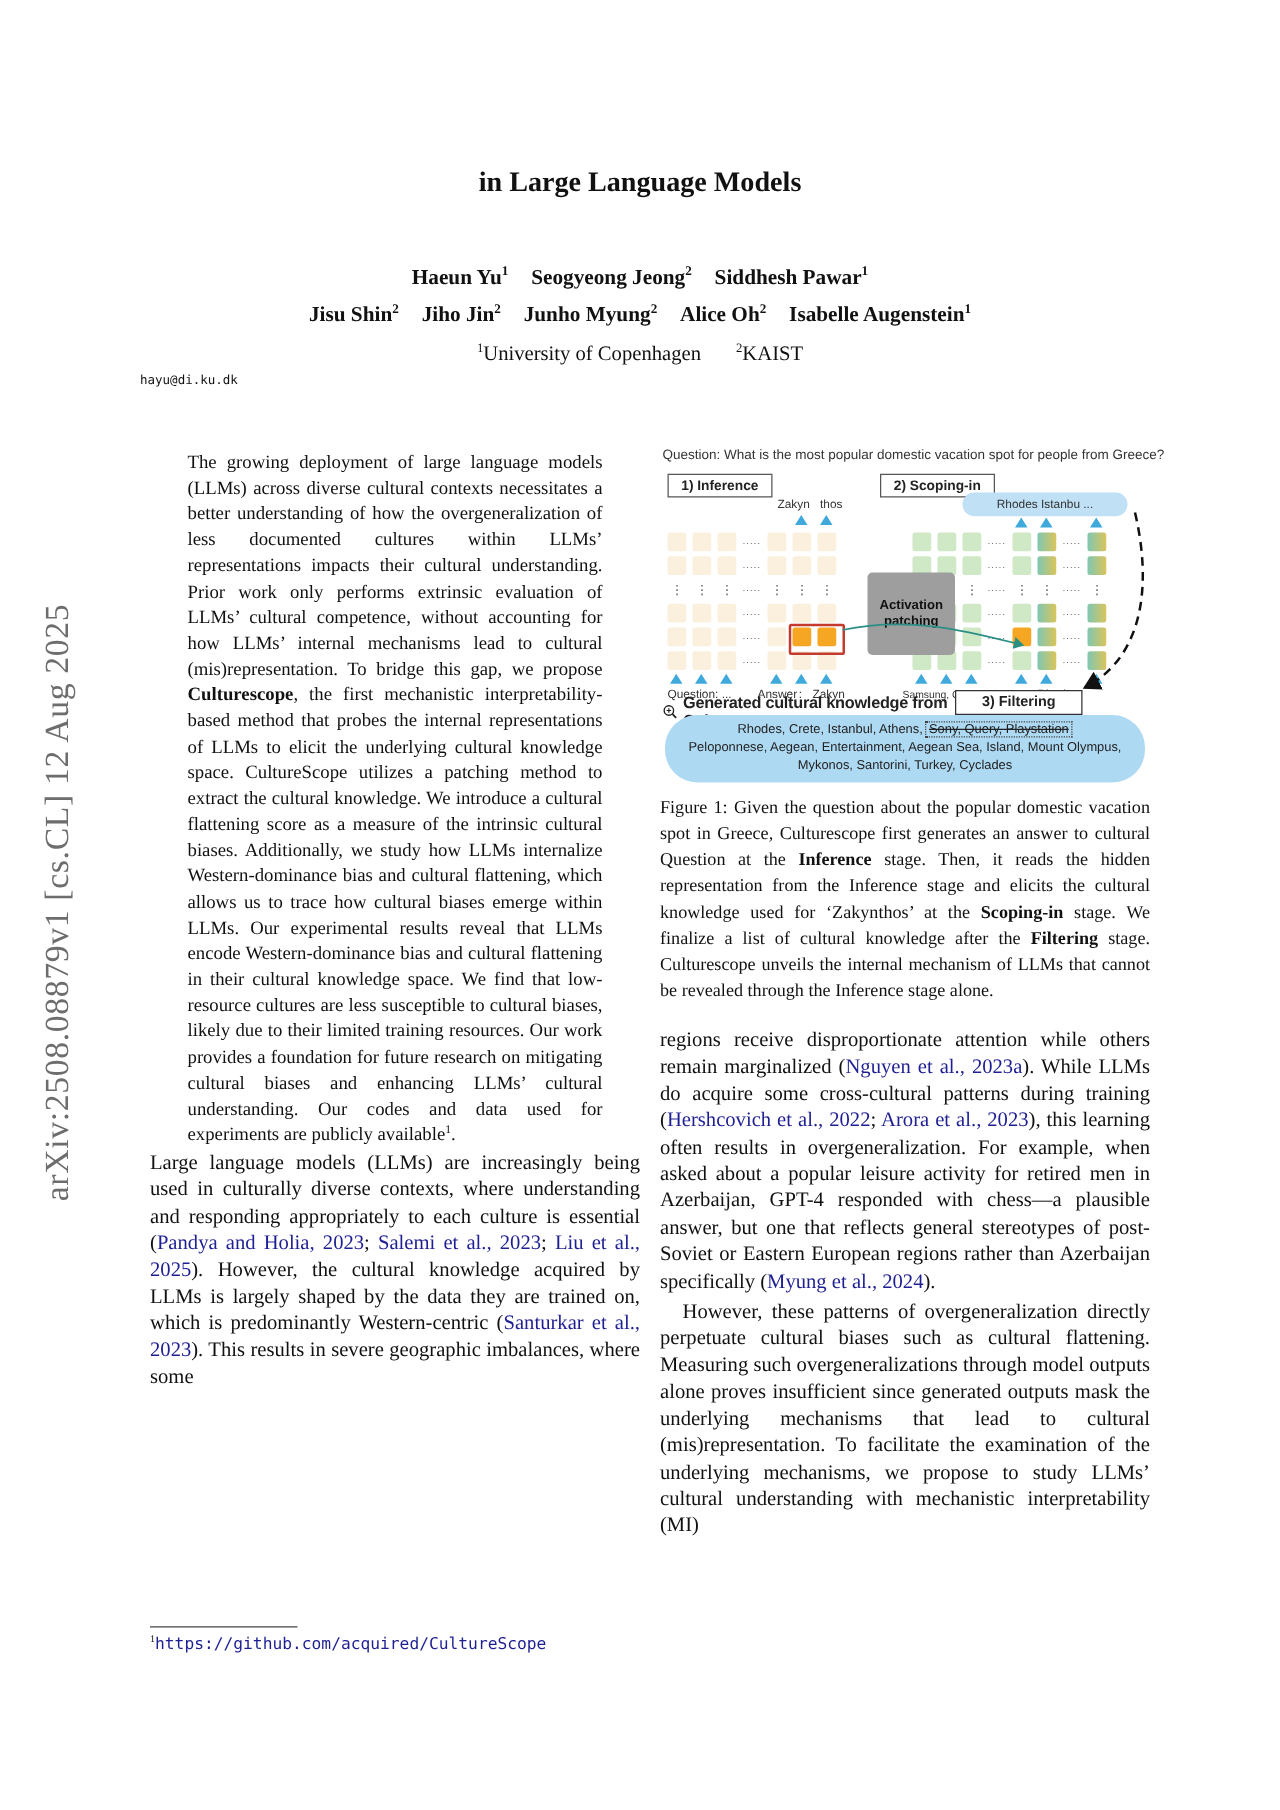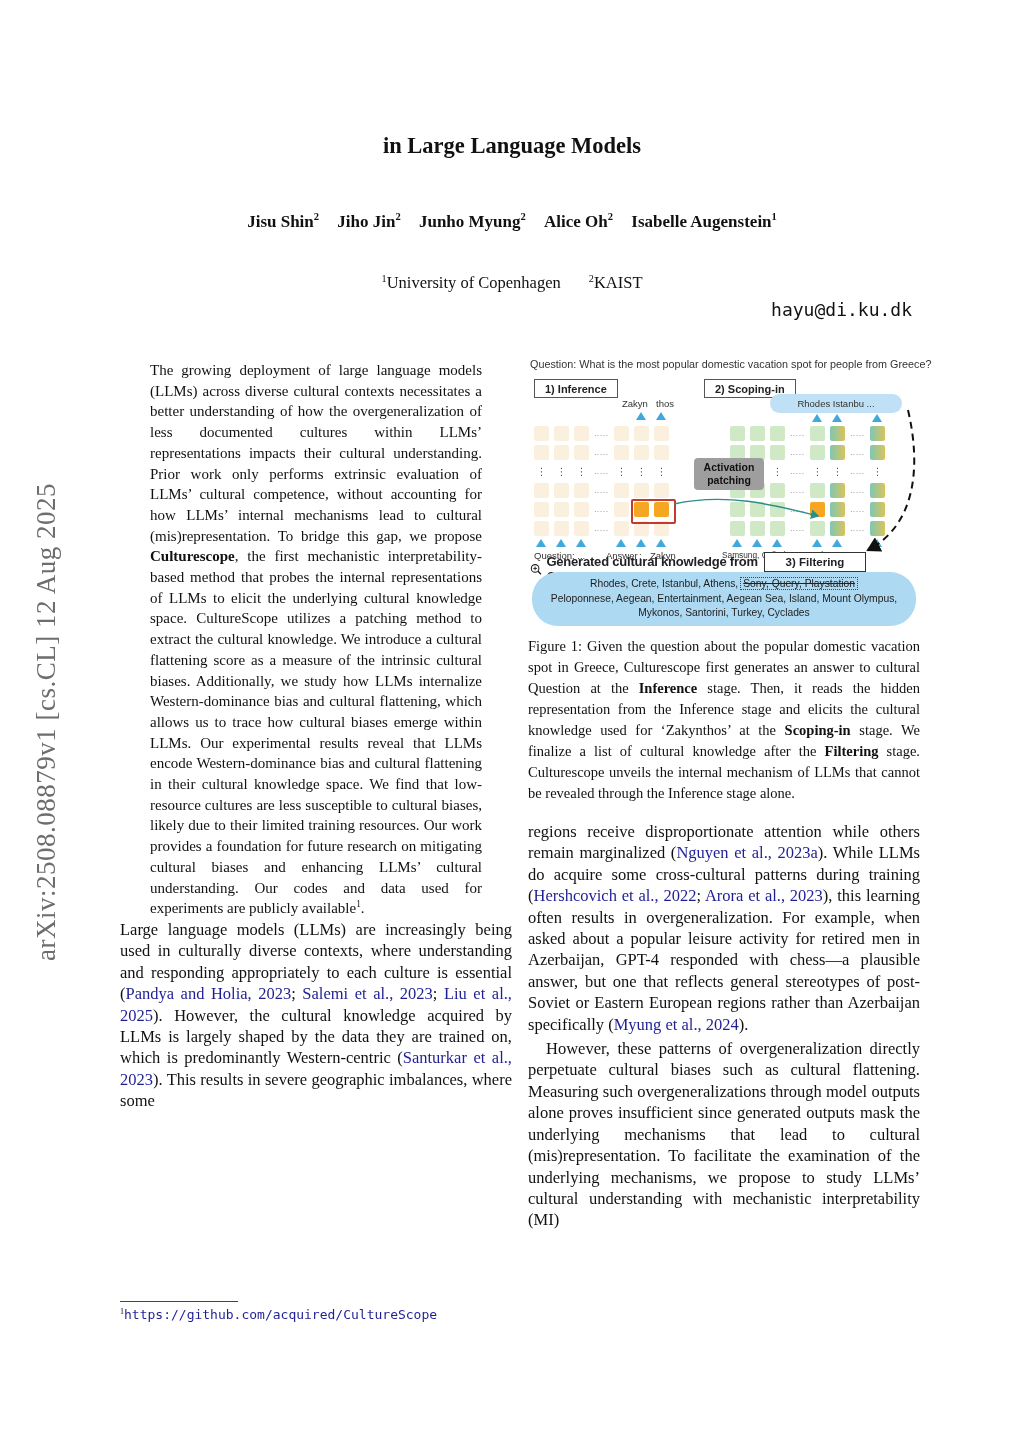--- a/index.html
+++ b/index.html
@@ -11,22 +11,22 @@
   
   .title{position:absolute;top:130px;left:112px;width:800px;text-align:center;
          font-size:22.5px;font-weight:bold;line-height:1.45;}
   .title span{display:block;}
   .authors{position:absolute;top:207px;left:112px;width:800px;text-align:center;
            font-size:17px;font-weight:bold;line-height:1.75;}
   .authors .au{margin:0 7px;}
   sup,.sup{vertical-align:super;font-size:62%;line-height:0;}
   .affil{position:absolute;top:273px;left:112px;width:800px;text-align:center;font-size:16.5px;}
   .affil .gap{display:inline-block;width:28px;}
-  .email{position:absolute;top:299px;left:112px;width:800px;text-align:right;
-         font-family:"DejaVu Sans Mono",monospace;font-size:18px;}
+  .email{position:absolute;top:299px;left:112px;width:800px;text-align:left;
+         font-family:"DejaVu Sans Mono",monospace;font-size:10px;}
   
   .col-left{position:absolute;top:360px;left:120px;width:392px;}
   .col-right{position:absolute;top:358px;left:528px;width:392px;}
   .abs-head{text-align:center;font-size:17px;font-weight:bold;margin:0 0 12px 0;}
   .abs-body{margin:0 30px;text-align:justify;font-size:15px;line-height:20.7px;}
   .sec-head{margin:22px 0 12px 0;font-size:17.5px;font-weight:bold;}
   .sec-head .num{margin-right:16px;}
   .body-par{text-align:justify;font-size:16.5px;line-height:21.4px;margin:0;}
   .indent{text-indent:18px;}
   .cite{color:#1f1f94;}
@@ -53,21 +53,21 @@
   .tri{position:absolute;width:0;height:0;border-left:5px solid transparent;
        border-right:5px solid transparent;border-bottom:8px solid #3fa9dc;}
   .toklabel{position:absolute;font-size:9.5px;color:#333;white-space:nowrap;text-align:center;}
   .patchbox{position:absolute;top:103px;left:97px;width:41px;height:21px;
             border:2px solid #c43b2e;border-radius:2px;}
   .minicloud{position:absolute;top:-2px;left:40px;width:132px;height:19px;background:#bfe0f5;
              border-radius:10px;display:flex;align-items:center;justify-content:center;
              font-size:9.5px;color:#333;}
   .patchlabel{position:absolute;top:100px;left:166px;width:66px;background:#9e9e9e;color:#111;
               font-weight:bold;font-size:10.5px;text-align:center;border-radius:4px;
-              padding:3px 2px;line-height:1.25;}
+              padding:20px 2px;line-height:1.25;}
   .filterbox{position:absolute;top:194px;left:236px;width:100px;height:18px;border:1.5px solid #333;
              background:#fff;font-weight:bold;font-size:11.5px;display:flex;align-items:center;
              justify-content:center;}
   .genrow{position:absolute;top:196px;left:2px;width:232px;display:flex;align-items:center;gap:4px;}
   .genrow .txt{font-weight:bold;font-size:13px;letter-spacing:-0.2px;}
   .bigcloud{position:absolute;top:214px;left:4px;right:4px;height:54px;background:#aed9f2;
             border-radius:26px;display:flex;flex-direction:column;align-items:center;
             justify-content:center;font-size:10.3px;color:#222;line-height:1.45;text-align:center;}
   .struck{border:1.4px dotted #444;text-decoration:line-through;padding:0 2px;margin-left:2px;}
   .figsvg{position:absolute;inset:0;pointer-events:none;}
@@ -79,20 +79,25 @@
 <div class="page">
 
   <div class="watermark">arXiv:2508.08879v1  [cs.CL]  12 Aug 2025</div>
 
   <div class="title">
     <span>in Large Language Models</span>
   </div>
 
   <div class="authors">
     <div>
+      <span class="au"><span>Haeun Yu</span><sup>1</sup></span>
+      <span class="au"><span>Seogyeong Jeong</span><sup>2</sup></span>
+      <span class="au"><span>Siddhesh Pawar</span><sup>1</sup></span>
+    </div>
+    <div>
       <span class="au"><span>Jisu Shin</span><sup>2</sup></span>
       <span class="au"><span>Jiho Jin</span><sup>2</sup></span>
       <span class="au"><span>Junho Myung</span><sup>2</sup></span>
       <span class="au"><span>Alice Oh</span><sup>2</sup></span>
       <span class="au"><span>Isabelle Augenstein</span><sup>1</sup></span>
     </div>
   </div>
 
   <div class="affil">
     <sup>1</sup><span>University of Copenhagen</span><span class="gap"></span><sup>2</sup><span>KAIST</span>

